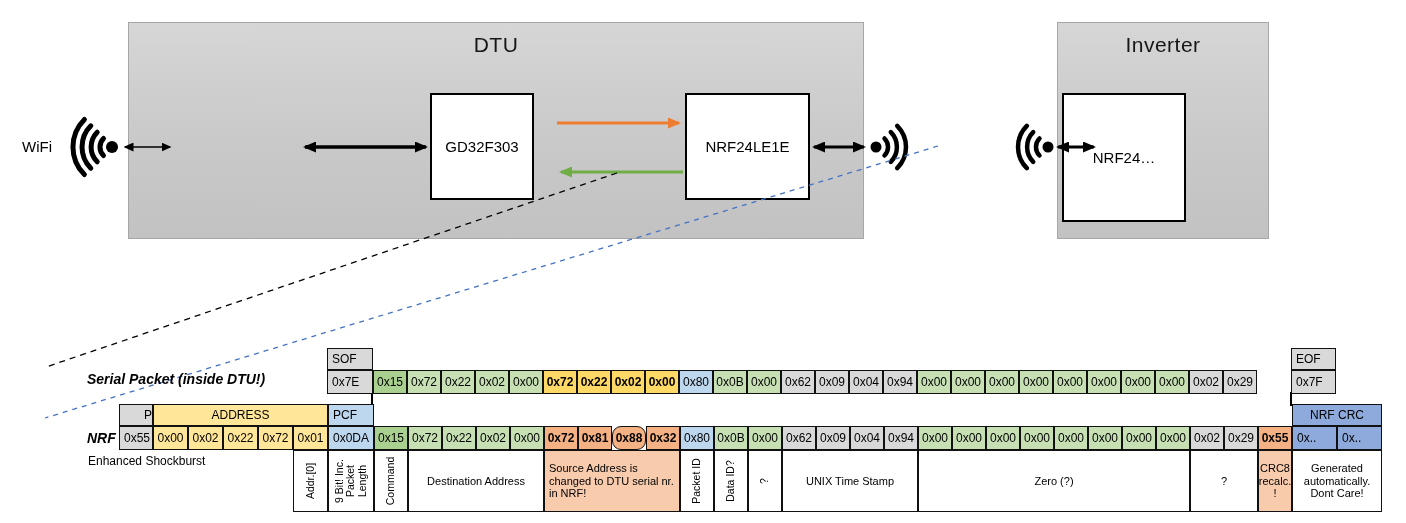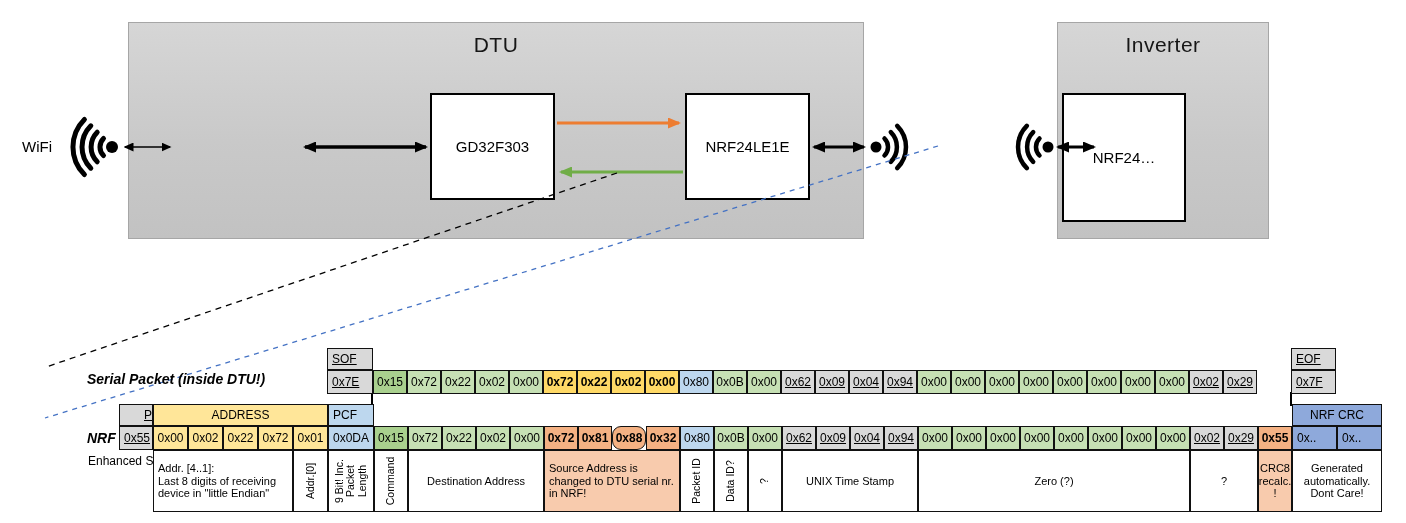--- a/index.html
+++ b/index.html
@@ -23,21 +23,21 @@
   #serial-grid { left:327px; top:348px;
                  grid-template-columns:46px repeat(27,34px) 45px;
                  grid-template-rows:22px 24px; }
   #nrf-grid { left:119px; top:404px;
               grid-template-columns:34px repeat(5,35px) 46px repeat(27,34px) repeat(2,45px);
               grid-template-rows:22px 24px 62px; }
   .cell { border:1px solid #111; background:#fff; display:flex; align-items:center;
           justify-content:center; font-size:12px; line-height:1; overflow:hidden; }
   .lft { justify-content:flex-start; padding-left:4px; }
   .spacer { border:none; background:transparent; }
-  .gray   { background:#D9D9D9;text-decoration:underline; }
+  .gray   { background:#D9D9D9; }
   .gdark  { background:#A9D08E; }
   .green  { background:#C6E0B4; }
   .gold   { background:#FFD966; font-weight:bold; }
   .blue   { background:#BDD7EE; }
   .orangec{ background:#FFC000; font-weight:bold; }
   .salmon { background:#F4B183; font-weight:bold; }
   .crcblue{ background:#8EA9DB; }
   .yellow { background:#FFE699; }
   .datahdr{ background:#F2F2F2; }
 
@@ -59,21 +59,21 @@
 <div id="stage">
 
   <div class="bigbox" style="left:128px; top:22px; width:736px; height:217px;">
     <div class="bigtitle">DTU</div>
   </div>
 
   <div class="bigbox" style="left:1057px; top:22px; width:212px; height:217px;">
     <div class="bigtitle">Inverter</div>
   </div>
 
-  <div class="comp" style="left:430px; top:93px; width:125px; height:107px;">GD32F303</div>
+  <div class="comp" style="left:430px; top:93px; width:104px; height:107px;">GD32F303</div>
   <div class="comp" style="left:685px; top:93px; width:125px; height:107px;">NRF24LE1E</div>
   <div class="comp" style="left:1062px; top:93px; width:124px; height:129px;">NRF24…</div>
 
   <div class="wifi-text">WiFi</div>
 
   <svg id="overlay" viewBox="0 0 1406 523">
     <defs>
       <marker id="mb" markerUnits="userSpaceOnUse" markerWidth="13" markerHeight="11" refX="11" refY="5.5" orient="auto-start-reverse">
         <path d="M0,0 L13,5.5 L0,11 z" fill="#000"></path>
       </marker>
@@ -196,22 +196,20 @@
       <div class="cell green" style="grid-area: 2 / 27;">0x00</div>
       <div class="cell green" style="grid-area: 2 / 28;">0x00</div>
       <div class="cell green" style="grid-area: 2 / 29;">0x00</div>
       <div class="cell green" style="grid-area: 2 / 30;">0x00</div>
       <div class="cell green" style="grid-area: 2 / 31;">0x00</div>
       <div class="cell gray" style="grid-area: 2 / 32;">0x02</div>
       <div class="cell gray" style="grid-area: 2 / 33;">0x29</div>
       <div class="cell salmon" style="grid-area: 2 / 34;">0x55</div>
       <div class="cell crcblue lft" style="grid-area: 2 / 35;">0x..</div>
       <div class="cell crcblue lft" style="grid-area: 2 / 36;">0x..</div>
-      <div class="cell ann left pre" style="grid-area: 3 / 2 / auto / span 4;">Addr. [4..1]:
-Last 8 digits of receiving device in "little Endian"</div>
       <div class="cell ann vert" style="grid-area: 3 / 6 / auto / span 1;">
         <span class="vt">Addr.[0]</span>
       </div>
       <div class="cell ann vert" style="grid-area: 3 / 7 / auto / span 1;">
         <span class="vt">9 Bit! Inc. Packet Length</span>
       </div>
       <div class="cell ann vert" style="grid-area: 3 / 8 / auto / span 1;">
         <span class="vt">Command</span>
       </div>
       <div class="cell ann" style="grid-area: 3 / 9 / auto / span 4;">Destination Address</div>

